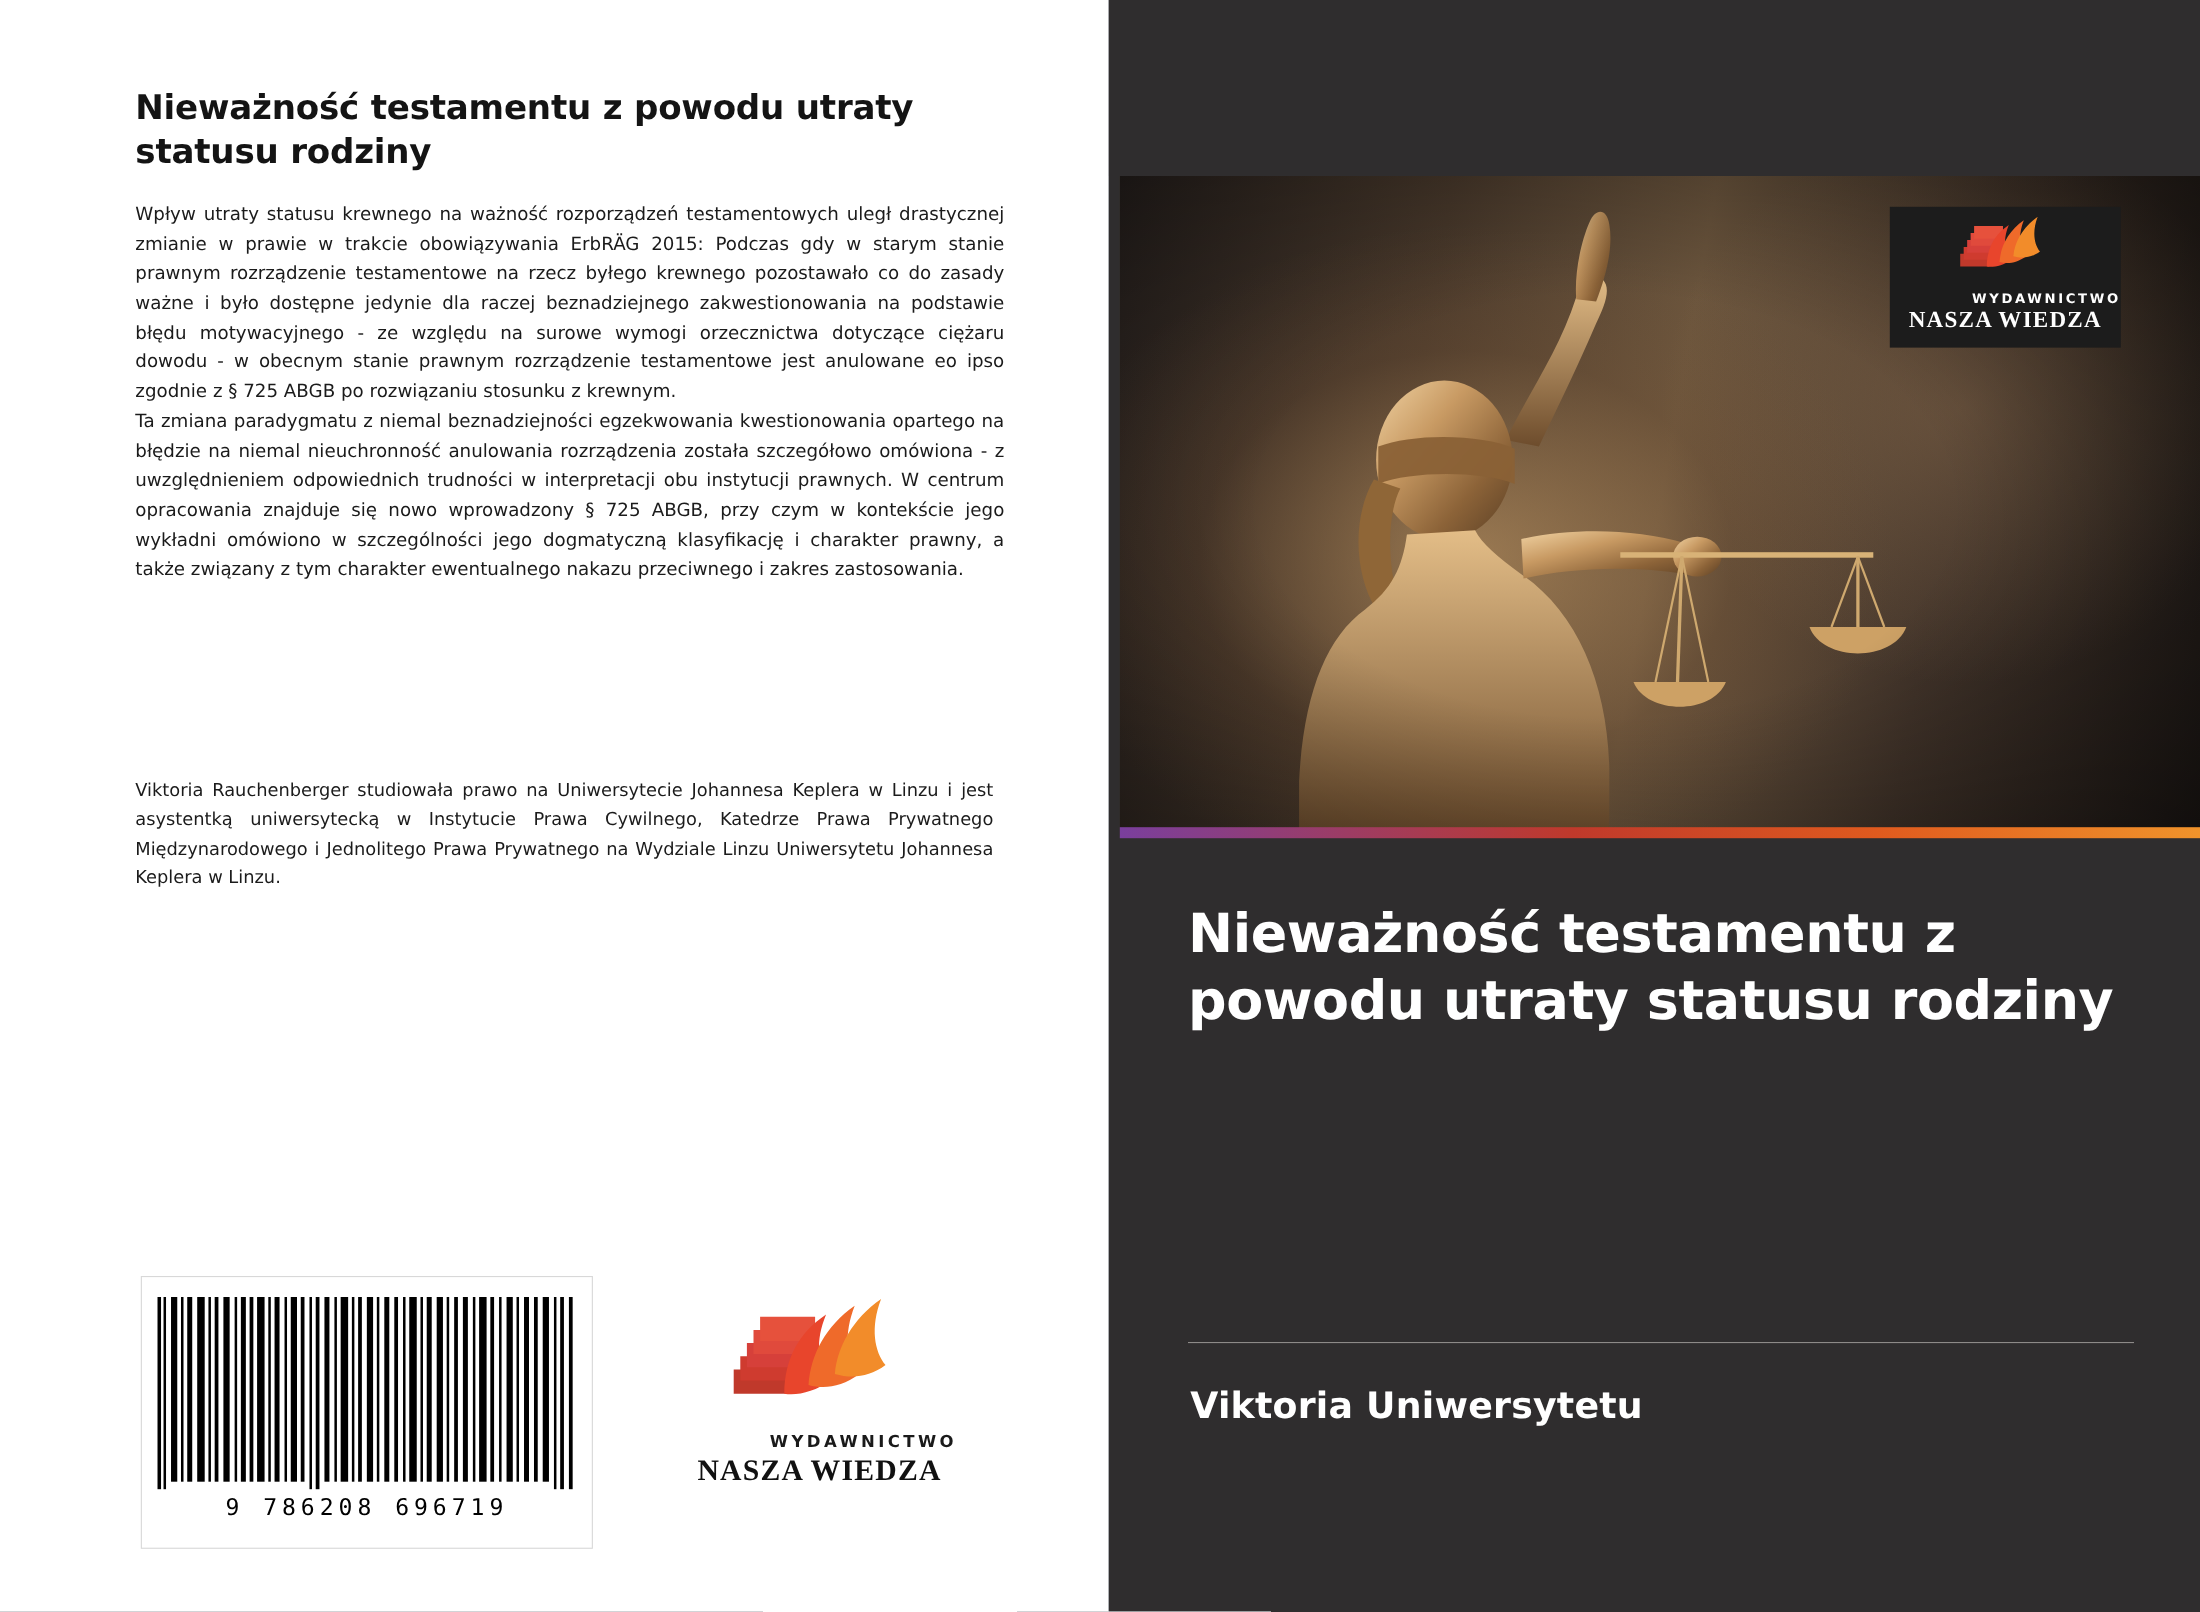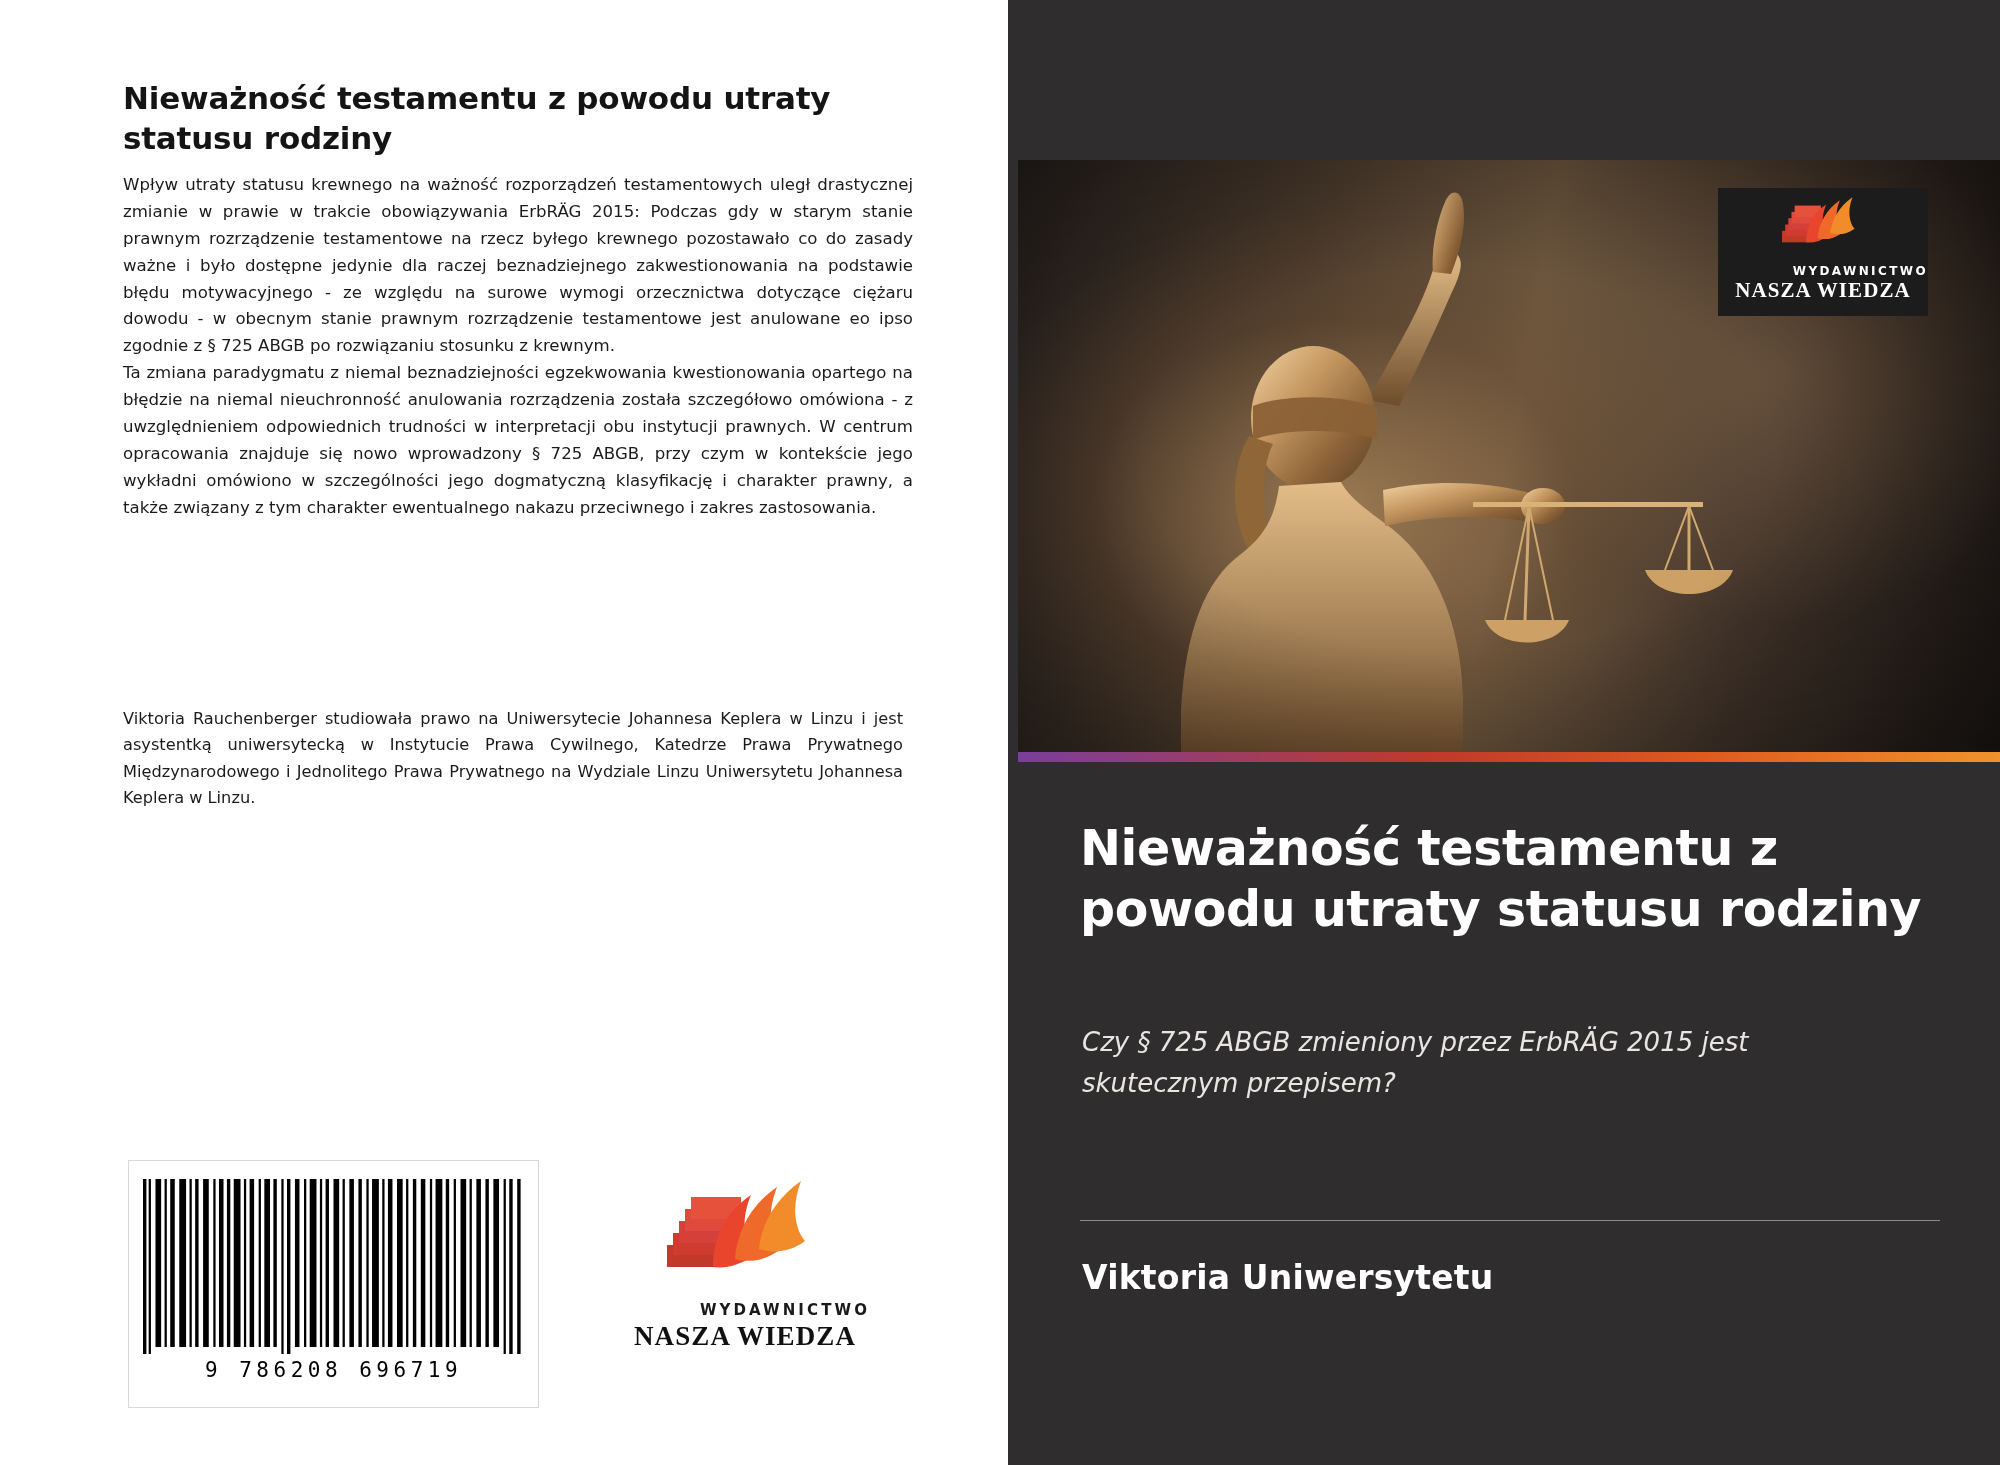--- a/index.html
+++ b/index.html
@@ -42,21 +42,21 @@
     width: 790px;
     font-size: 31px;
     font-weight: bold;
     line-height: 1.30;
     color: #141414;
     letter-spacing: -0.2px;
   }
   .back-body {
     position: absolute;
     left: 123px;
-    top: 172px;
+    top: 182px;
     width: 790px;
     font-size: 16.6px;
     line-height: 1.62;
     color: #1b1b1b;
     text-align: justify;
   }
   .back-body p {
     margin: 0;
   }
   .back-bio {
@@ -400,20 +400,19 @@
         </svg>
         <div class="pub-name-small">WYDAWNICTWO</div>
         <div class="pub-name-big">NASZA WIEDZA</div>
       </div>
     </div>
 
     <div class="accent-bar"></div>
 
     <div class="front-title">Nieważność testamentu z powodu utraty statusu rodziny</div>
 
-    <div class="front-subtitle">Czy § 725 ABGB zmieniony przez ErbRÄG 2015 jest skutecznym przepisem?</div>
 
     <div class="divider"></div>
 
     <div class="author">Viktoria Uniwersytetu</div>
 
   </div>
 </div>
 
 </body></html>

